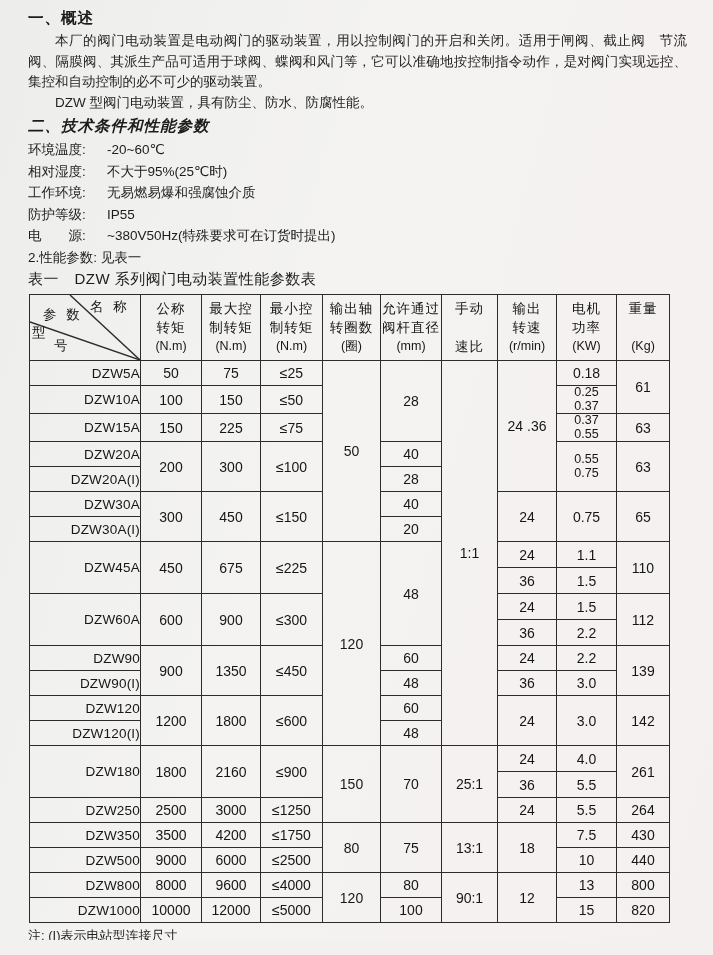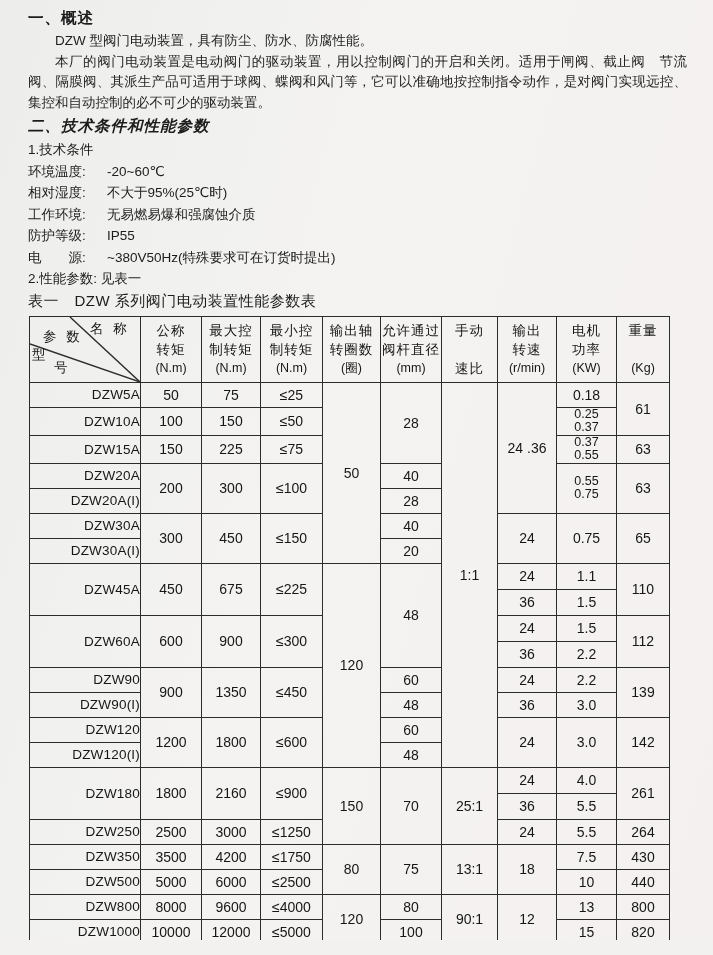--- a/index.html
+++ b/index.html
@@ -61,25 +61,24 @@
   .corner .c-model1 { left:2px;  top:29px; letter-spacing:0; }
   .corner .c-model2 { left:24px; top:42px; letter-spacing:0; }
   .note { font-size:13px; line-height:16px; margin-top:5px; color:#1f1f1f; }
 </style>
 </head>
 <body>
 
 <div class="page">
 
   <div class="h-main">一、概述</div>
+  <p class="para">本厂的阀门电动装置是电动阀门的驱动装置，用以控制阀门的开启和关闭。适用于闸阀、截止阀　节流阀、隔膜阀、其派生产品可适用于球阀、蝶阀和风门等，它可以准确地按控制指令动作，是对阀门实现远控、集控和自动控制的必不可少的驱动装置。</p>
   <p class="para">DZW 型阀门电动装置，具有防尘、防水、防腐性能。</p>
-  <p class="para">本厂的阀门电动装置是电动阀门的驱动装置，用以控制阀门的开启和关闭。适用于闸阀、截止阀　节流阀、隔膜阀、其派生产品可适用于球阀、蝶阀和风门等，它可以准确地按控制指令动作，是对阀门实现远控、集控和自动控制的必不可少的驱动装置。</p>
 
   <div class="h-main second">二、技术条件和性能参数</div>
-  <div class="sub-line">1.技术条件</div>
 
   <div>
     <div class="cond-line">
       <span class="cond-label">环境温度:</span><span class="cond-value">-20~60℃</span>
     </div>
     <div class="cond-line">
       <span class="cond-label">相对湿度:</span><span class="cond-value">不大于95%(25℃时)</span>
     </div>
     <div class="cond-line">
       <span class="cond-label">工作环境:</span><span class="cond-value">无易燃易爆和强腐蚀介质</span>
@@ -316,21 +315,21 @@
           <td>≤1750</td>
           <td rowspan="2">80</td>
           <td rowspan="2">75</td>
           <td rowspan="2">13:1</td>
           <td rowspan="2">18</td>
           <td>7.5</td>
           <td>430</td>
         </tr>
         <tr>
           <td class="model">DZW500</td>
-          <td>5000</td>
+          <td>9000</td>
           <td>6000</td>
           <td>≤2500</td>
           <td>10</td>
           <td>440</td>
         </tr>
         <tr>
           <td class="model">DZW800</td>
           <td>8000</td>
           <td>9600</td>
           <td>≤4000</td>

